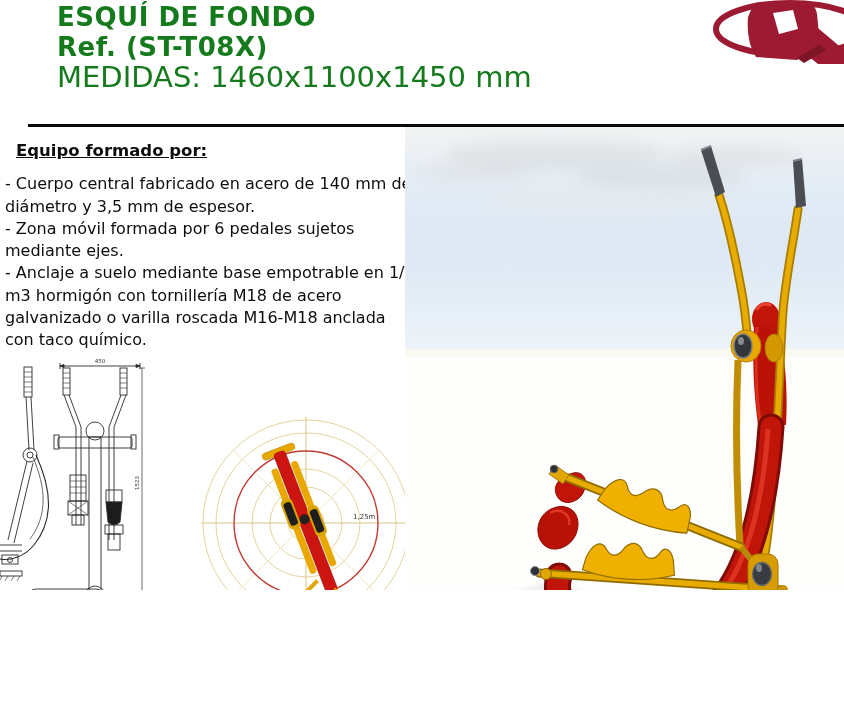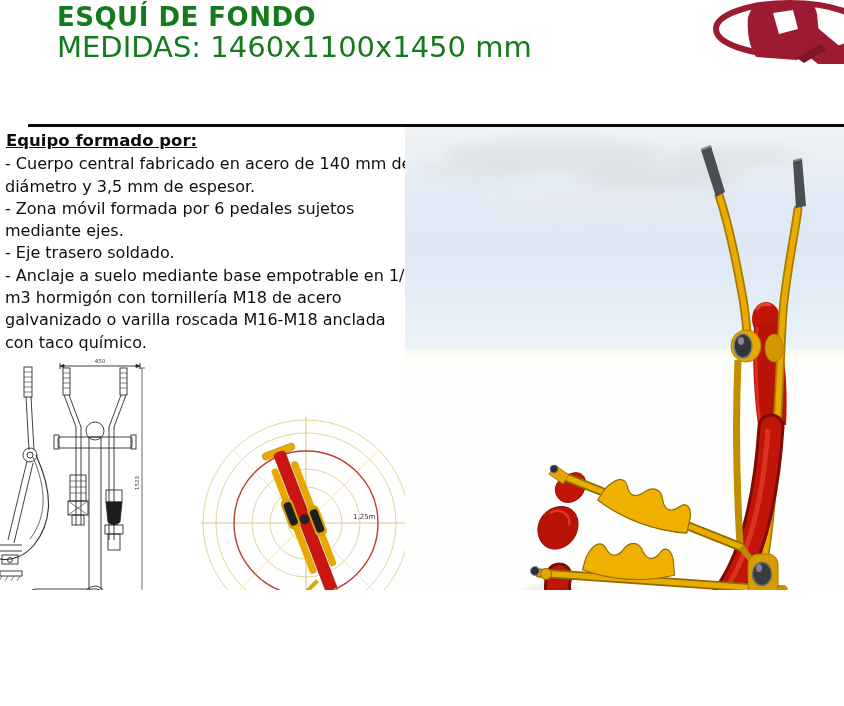--- a/index.html
+++ b/index.html
@@ -9,54 +9,54 @@
   }
   
   .title-block{position:absolute;left:57px;top:2px;color:#147a1c;line-height:30px;}
   .title-block .t1,.title-block .t2{font-size:26px;font-weight:bold;letter-spacing:.5px;}
   .title-block .t3{font-size:29px;font-weight:normal;}
   .logo{position:absolute;left:694px;top:0;width:150px;height:64px;}
   .rule{position:absolute;left:28px;top:124px;width:816px;height:3px;background:#0a0a0a;}
   
   .desc{position:absolute;left:5px;top:129px;width:410px;color:#0d0d0d;
         font-size:16px;line-height:22.3px;}
-  .desc h3{margin:1px;font-size:16.5px;font-weight:bold;text-decoration:underline;}
+  .desc h3{margin:11px;font-size:16.5px;font-weight:bold;text-decoration:underline;}
   .desc p{margin:0;}
   
   .drawings{position:absolute;left:0;top:355px;width:200px;height:351px;}
   .safety{position:absolute;left:195px;top:405px;width:225px;height:245px;}
   .render{position:absolute;left:405px;top:127px;width:439px;height:579px;}
   svg text{font-family:"DejaVu Sans","Liberation Sans",sans-serif;}
   .dim{fill:#333;font-size:5.5px;}
 </style>
 </head>
 <body>
 
 <div class="page">
 
   <div class="title-block">
     <div class="t1">ESQUÍ DE FONDO</div>
+    <div class="t2">Ref. (ST-T08X)</div>
     <div class="t3">MEDIDAS: 1460x1100x1450 mm</div>
   </div>
 
   <svg class="logo" viewBox="0 0 150 64" aria-hidden="true">
     <ellipse cx="96" cy="29" rx="74" ry="26" fill="none" stroke="#9c1b33" stroke-width="6"></ellipse>
     <path d="M60,3 L106,1 Q121,1 123,14 L126,46 L103,60 L62,57 Q52,42 54,17 Z" fill="#9c1b33"></path>
     <path d="M79,13 L99,10 L104,29 L85,34 Z" fill="#ffffff"></path>
     <path d="M112,18 L150,50 L150,64 L124,64 L99,44 Z" fill="#9c1b33"></path>
     <path d="M103,58 L126,44 L132,50 L110,63 Z" fill="#7d1527"></path>
   </svg>
 
   <div class="rule"></div>
 
   <div class="desc">
     <h3>Equipo formado por:</h3>
     <p>- Cuerpo central fabricado en acero de 140 mm de diámetro y 3,5 mm de espesor.</p>
     <p>- Zona móvil formada por 6 pedales sujetos mediante ejes.</p>
-    <p>- Eje trasero soldado.</p>
     <p>- Anclaje a suelo mediante base empotrable en 1/8 m3 hormigón con tornillería M18 de acero galvanizado o varilla roscada M16-M18 anclada con taco químico.</p>
   </div>
 
   <svg class="drawings" viewBox="0 0 200 351">
     <g stroke="#2b2b2b" stroke-width="0.9" fill="none">
 
       <g>
         <rect x="24" y="12" width="8" height="30" fill="#fff"></rect>
         <path d="M24,17 h8 M24,22 h8 M24,27 h8 M24,32 h8 M24,37 h8" stroke-width="0.6"></path>
         <path d="M26,42 L29,95 M31,42 L34,95"></path>

